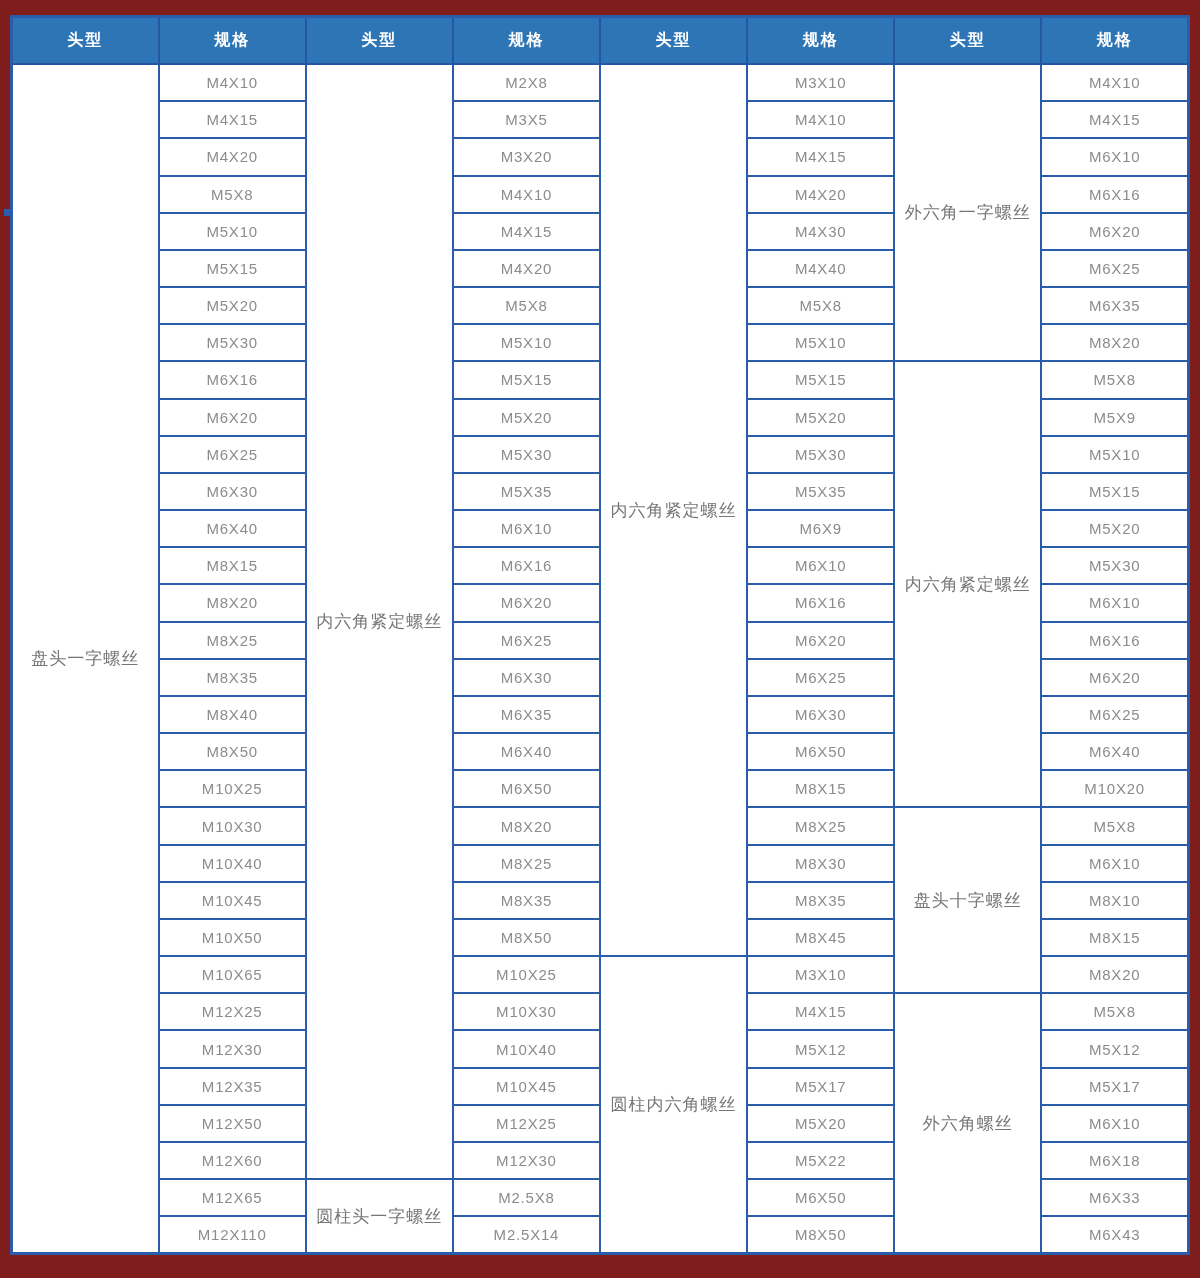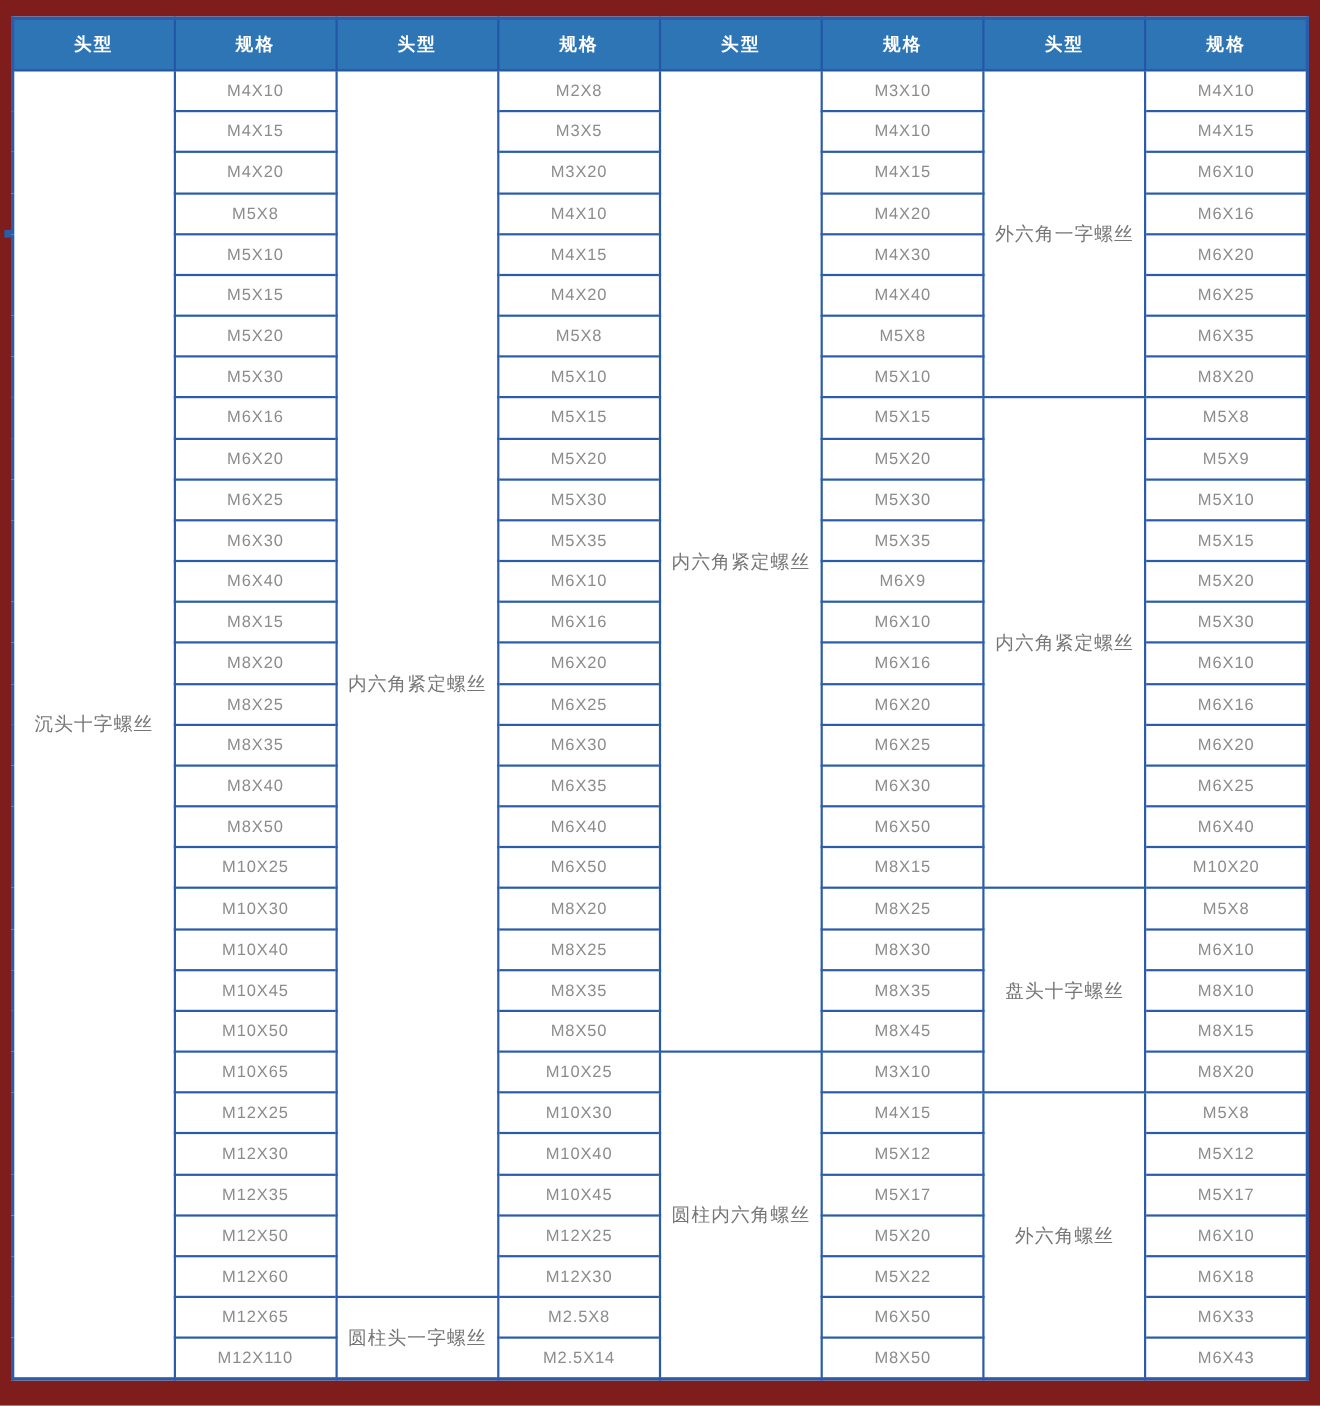--- a/index.html
+++ b/index.html
@@ -80,21 +80,21 @@
         <th>头型</th>
         <th>规格</th>
         <th>头型</th>
         <th>规格</th>
         <th>头型</th>
         <th>规格</th>
       </tr>
     </thead>
     <tbody id="table-body">
         <tr>
-          <td class="head-type-cell" rowspan="32">沉头十字螺丝</td>
+          <td class="head-type-cell" rowspan="32">盘头一字螺丝</td>
           <td class="spec-cell">M4X10</td>
           <td class="head-type-cell" rowspan="30">内六角紧定螺丝</td>
           <td class="spec-cell">M2X8</td>
           <td class="head-type-cell" rowspan="24">内六角紧定螺丝</td>
           <td class="spec-cell">M3X10</td>
           <td class="head-type-cell" rowspan="8">外六角一字螺丝</td>
           <td class="spec-cell">M4X10</td>
         </tr>
         <tr>
           <td class="spec-cell">M4X15</td>

